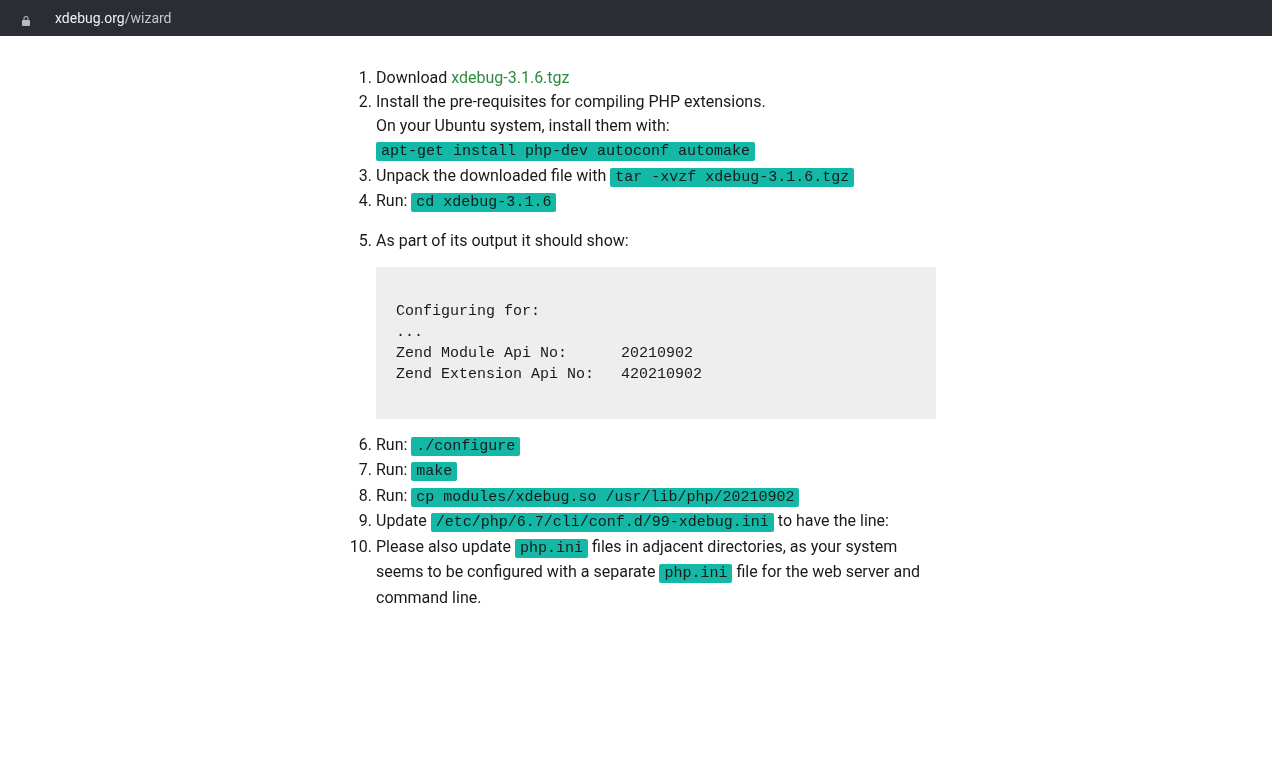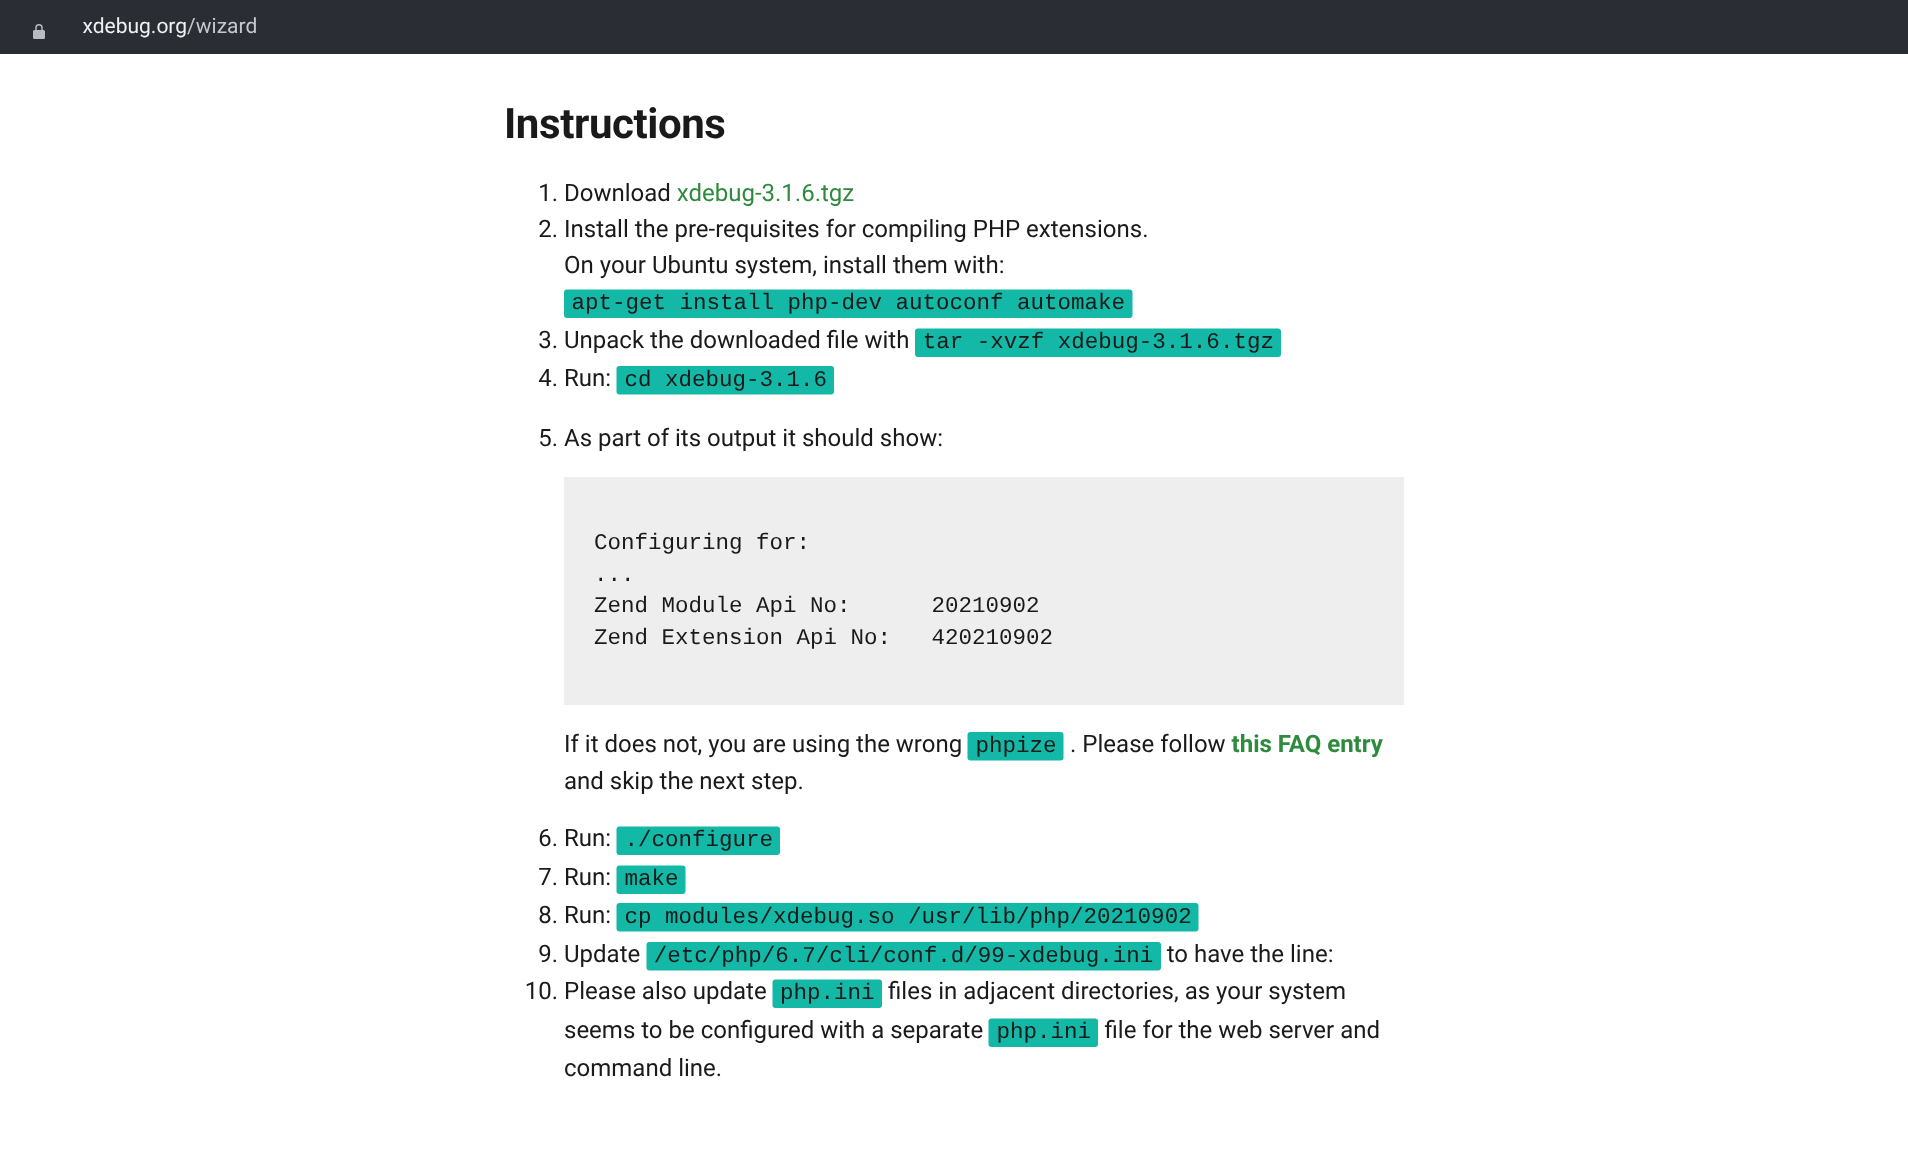--- a/index.html
+++ b/index.html
@@ -85,21 +85,20 @@
     <svg viewBox="0 0 24 24" width="12" height="12">
         <path d="M12 2a5 5 0 0 0-5 5v3H6a2 2 0 0 0-2 2v8a2 2 0 0 0 2 2h12a2 2 0 0 0 2-2v-8a2 2 0 0 0-2-2h-1V7a5 5 0 0 0-5-5zm-3 5a3 3 0 1 1 6 0v3H9V7z"></path>
       </svg>
   </span>
   <span class="url-text">
     <span class="url-domain">xdebug.org</span><span>/wizard</span>
   </span>
 </div>
 
 <div class="content">
-  <h2>Instructions</h2>
 
   <ol>
 
     <li>
       <span>Download </span><a href="#" class="link">xdebug-3.1.6.tgz</a>
     </li>
 
     <li>
       <span>Install the pre-requisites for compiling PHP extensions.</span><br>
       <span>On your Ubuntu system, install them with:</span><br>
@@ -116,23 +115,20 @@
 
     <li class="spaced">
 
       <p class="para">As part of its output it should show:</p>
 
       <pre class="block">Configuring for:
 ...
 Zend Module Api No:      20210902
 Zend Extension Api No:   420210902</pre>
 
-      <p class="para">
-        <span>If it does not, you are using the wrong </span><code class="inline">phpize</code><span> . Please follow </span><a href="#" class="link bold">this FAQ entry</a><span> and skip the next step.</span>
-      </p>
     </li>
 
     <li>
       <span>Run: </span><code class="inline">./configure</code>
     </li>
 
     <li>
       <span>Run: </span><code class="inline">make</code>
     </li>
 

